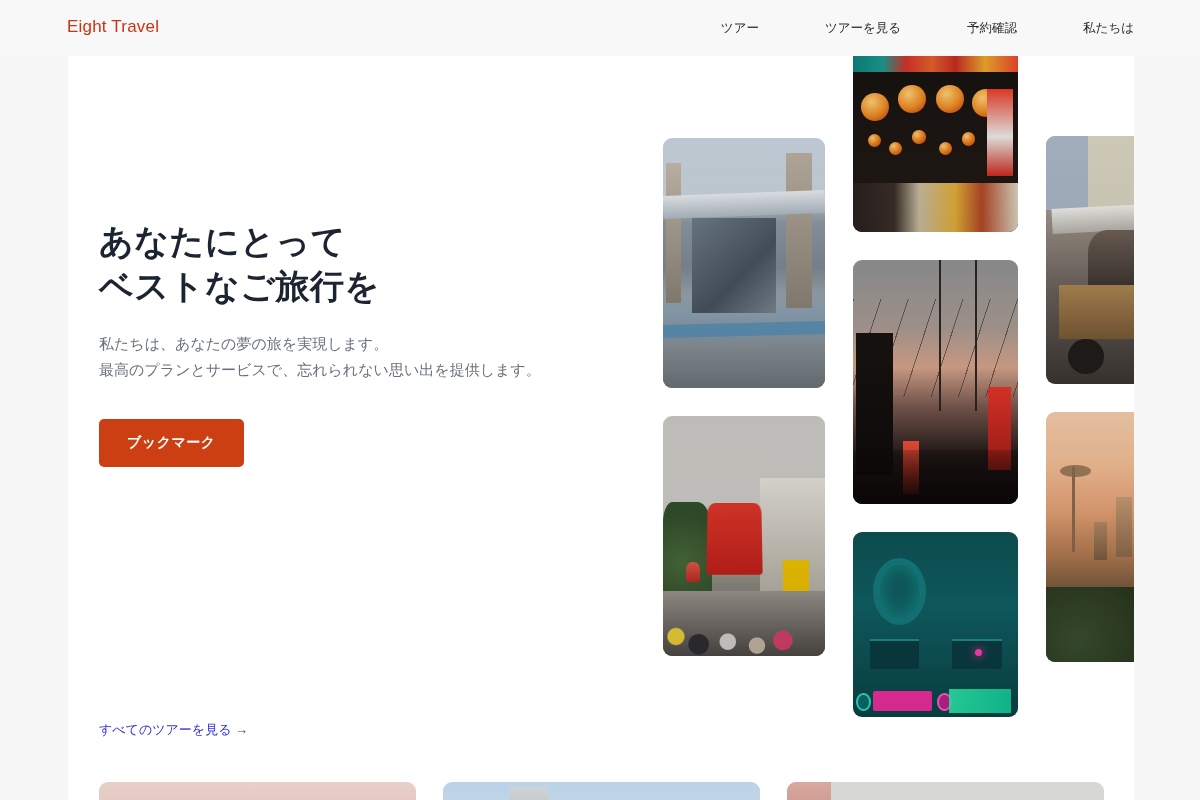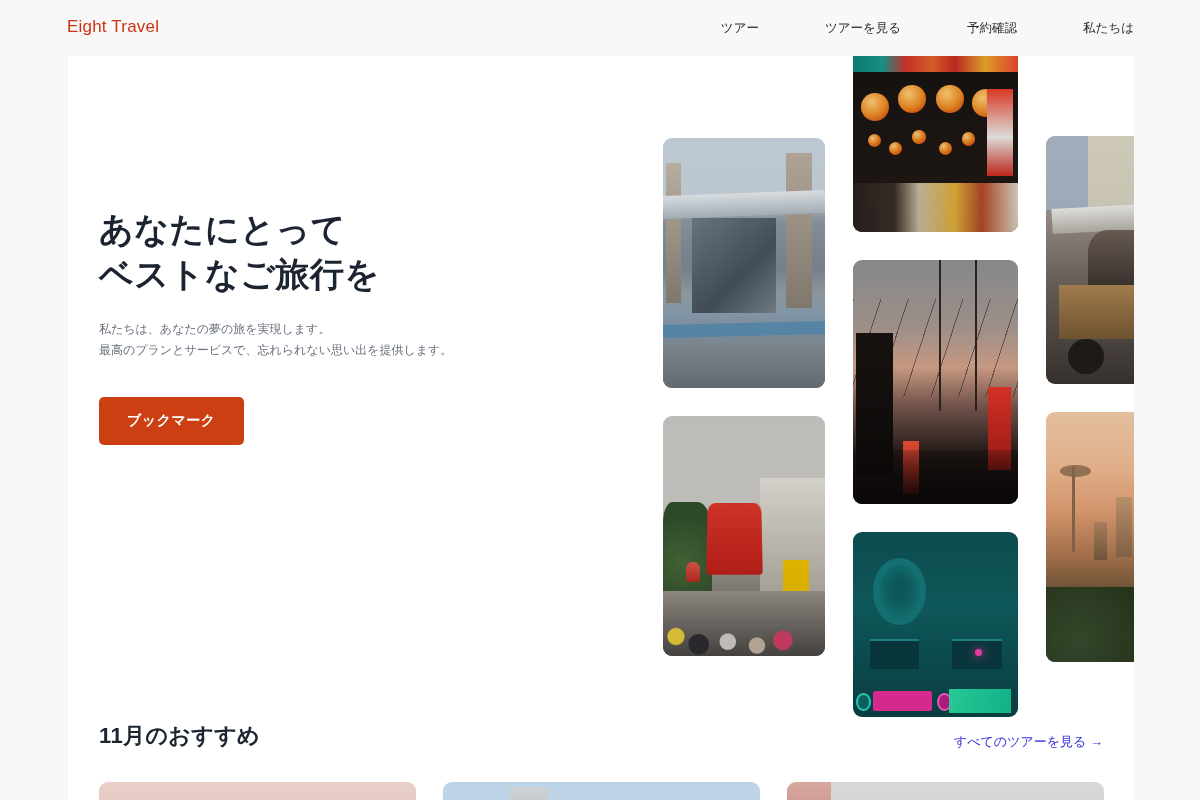--- a/index.html
+++ b/index.html
@@ -32,28 +32,28 @@
 
   
   .surface {
     position: absolute; left: 68px; top: 56px;
     width: 1066px; height: 744px;
     background: #ffffff;
     overflow: hidden;
   }
 
   
-  .hero-copy { position: absolute; left: 31px; top: 151px; width: 520px; }
+  .hero-copy { position: absolute; left: 31px; top: 163px; width: 520px; }
   .hero-title {
     font-size: 34px; font-weight: bold; color: #1b2430;
     line-height: 1.32; letter-spacing: .5px; white-space: pre-line;
   }
   .hero-sub {
     margin-top: 22px;
-    font-size: 12px; color: #69717e; line-height: 1.75; white-space: pre-line;
+    font-size: 15px; color: #69717e; line-height: 1.75; white-space: pre-line;
   }
   .cta {
     display: inline-block; margin-top: 36px;
     background: #cc3f12; color: #ffffff;
     font-size: 14px; font-weight: bold;
     padding: 15px 28px; border: none; border-radius: 5px;
     cursor: pointer; letter-spacing: .5px;
   }
 
   
@@ -303,21 +303,20 @@
             <div class="needle"></div>
           <div class="sky3"></div>
             <div class="sky1"></div>
           <div class="foliage"></div>
         </div>
       </div>
 
     </div>
 
     <div class="section-head">
-      <div class="section-title">11月のおすすめ</div>
       <a class="section-link">
         <span>すべてのツアーを見る</span>
         <span>→</span>
       </a>
     </div>
 
     <div class="cards">
       <div class="card c-pink"></div>
       <div class="card c-church">
         <div class="spire1"></div>

